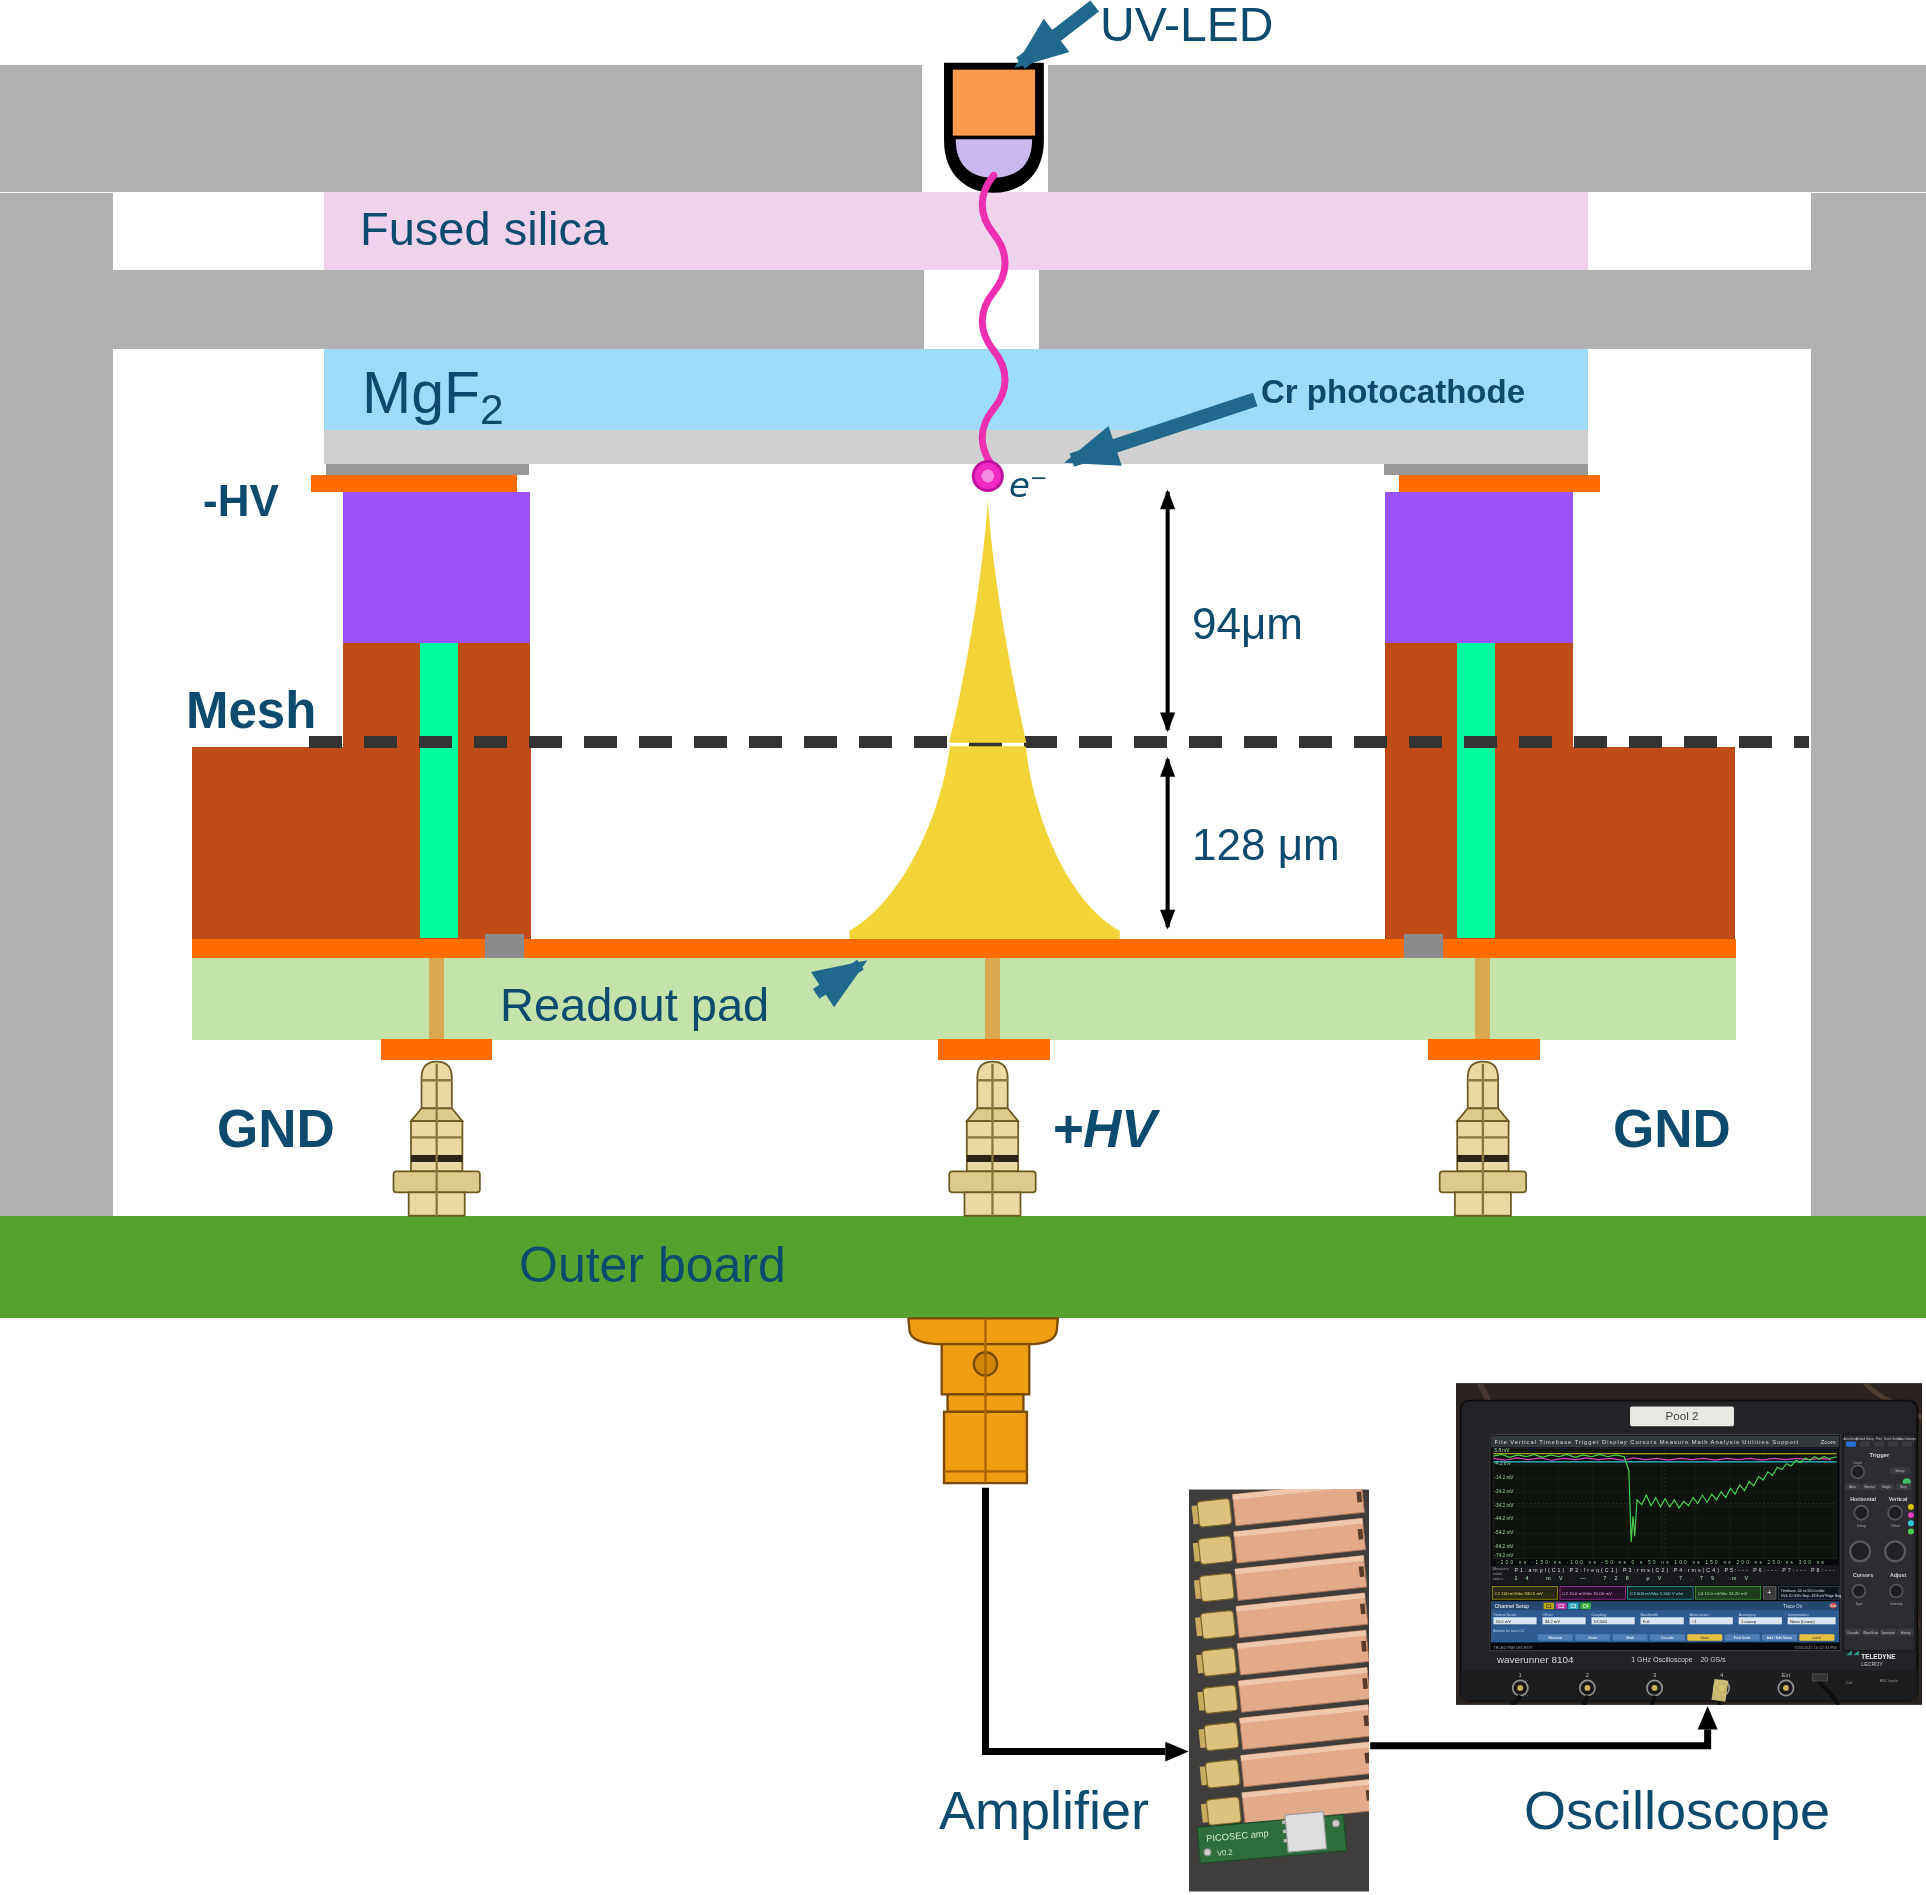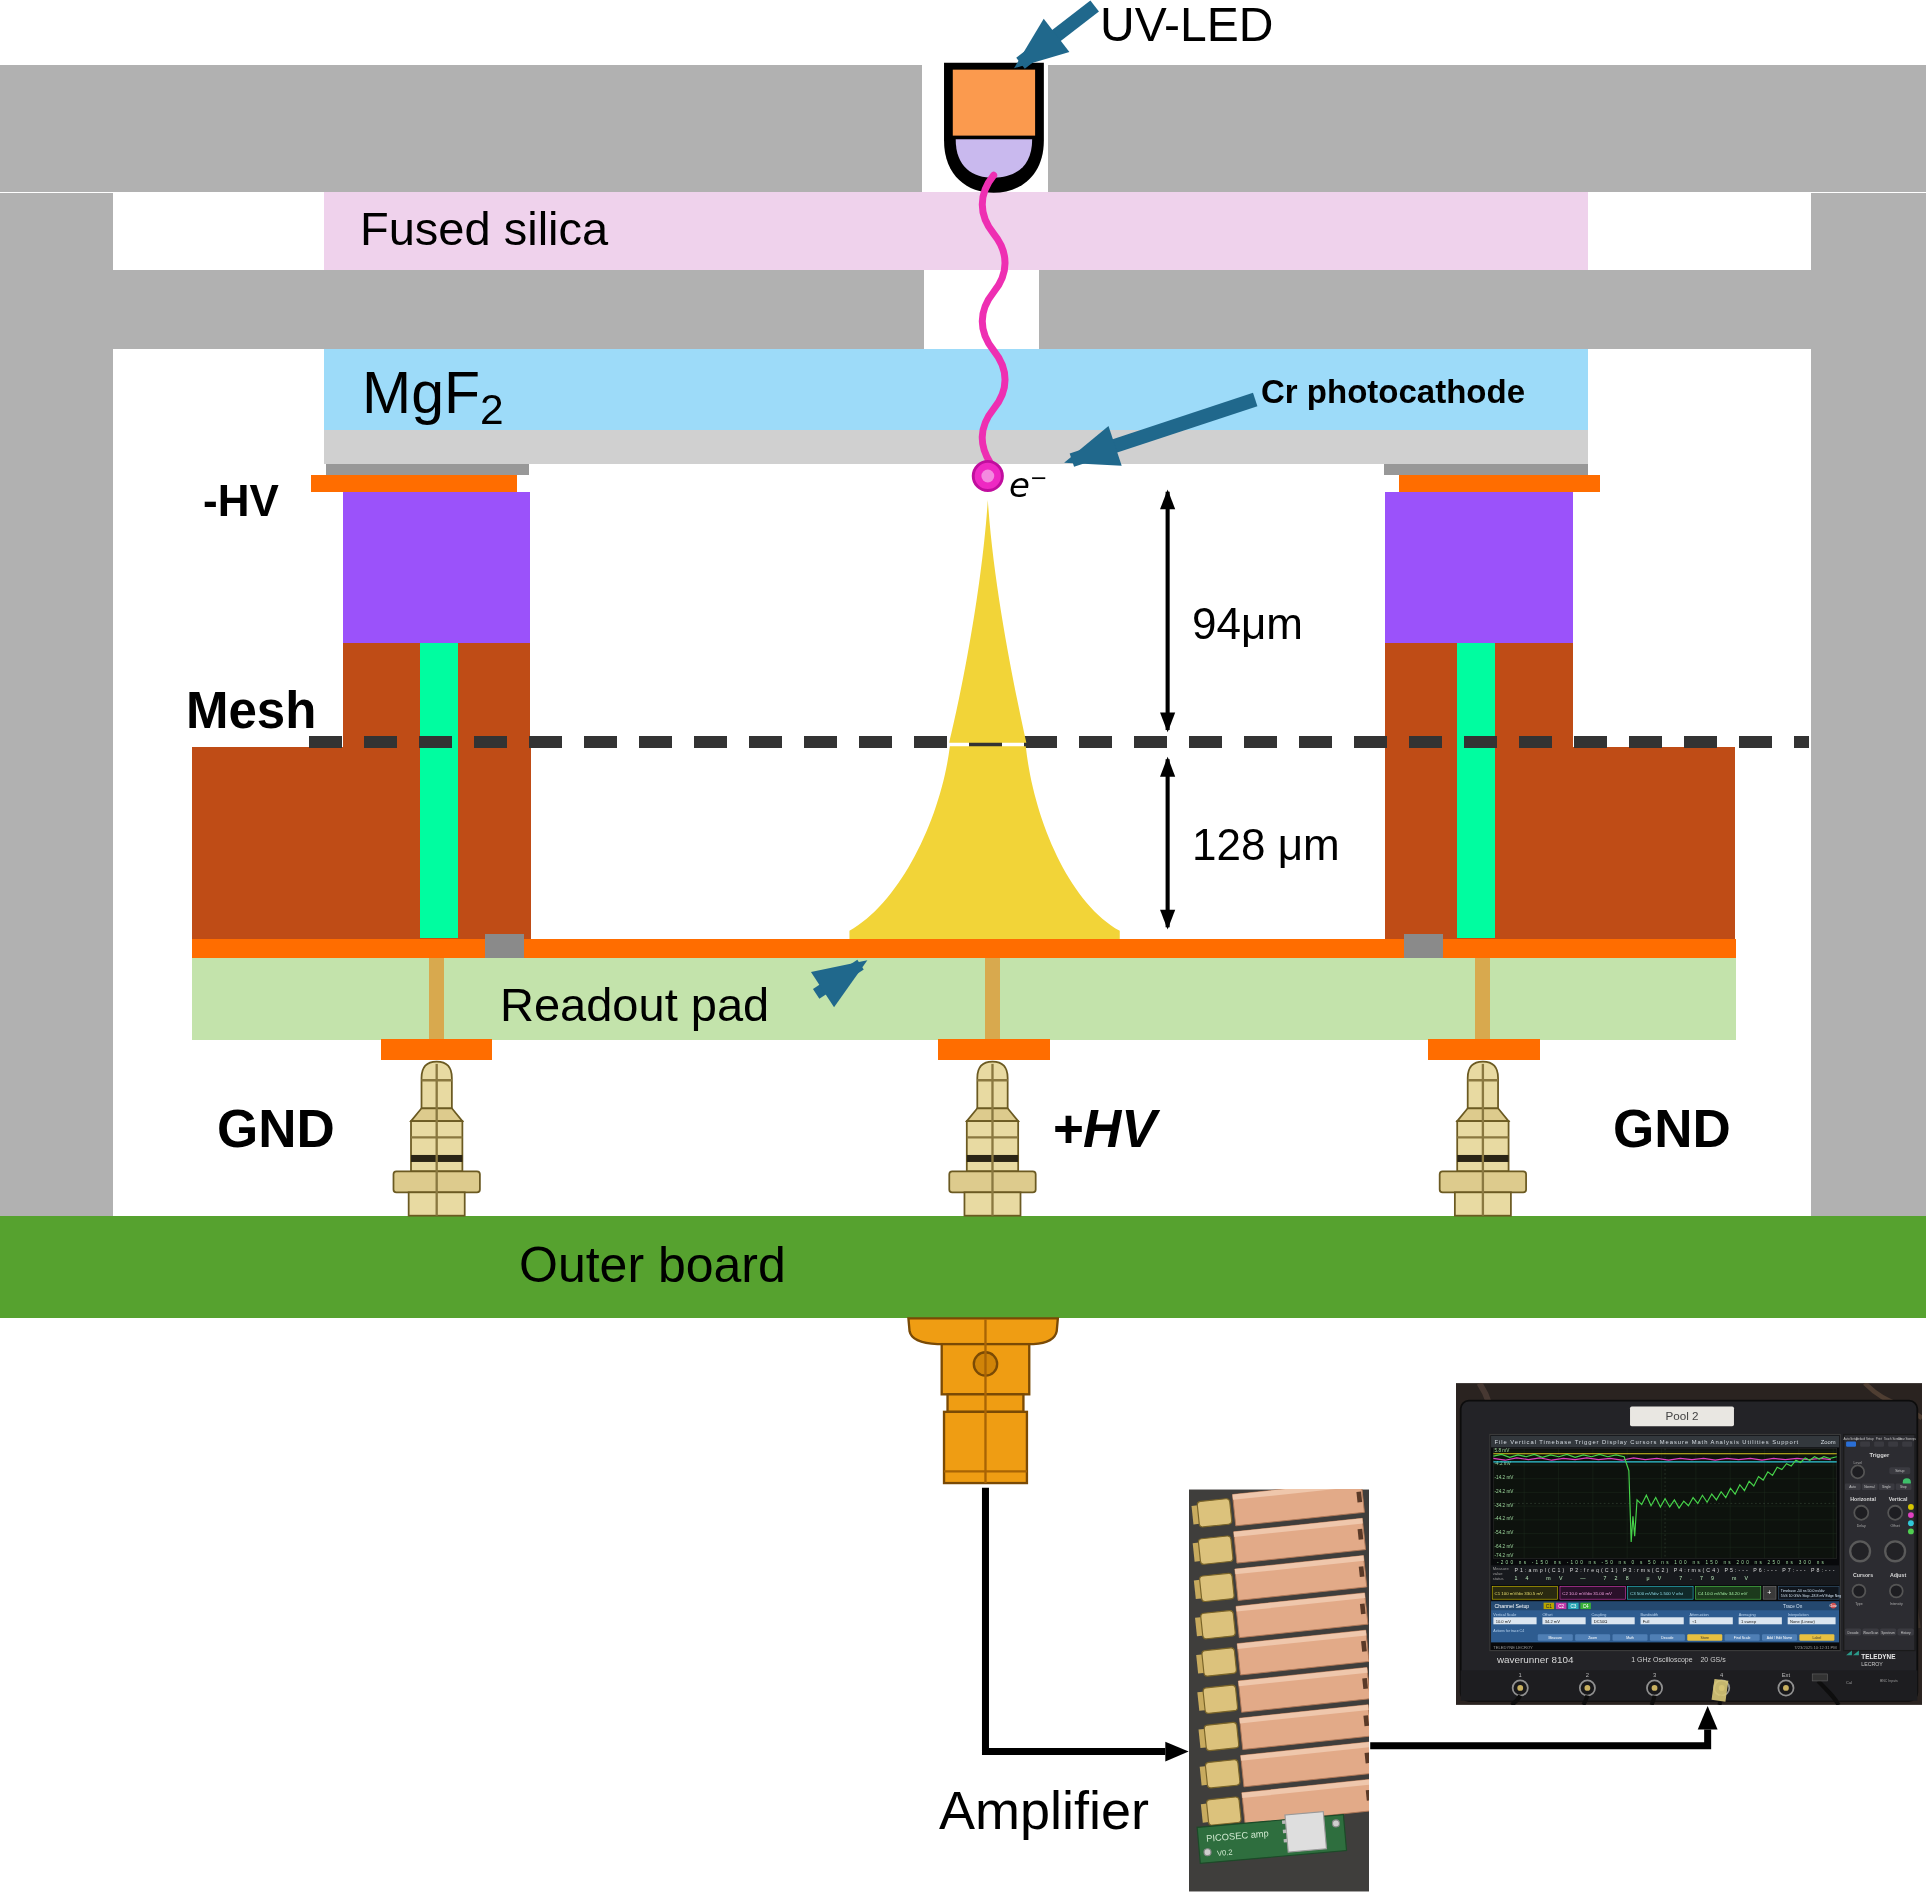--- a/index.html
+++ b/index.html
@@ -1,19 +1,19 @@
 <!DOCTYPE html>
 <html style="font-size:9.3px"><head>
 <meta charset="utf-8">
 <style>
   html,body{margin:0;padding:0;background:#fff;}
   body{font-family:"Liberation Sans",sans-serif;}
   #canvas{position:relative;width:1926px;height:1896px;background:#fff;overflow:hidden;}
   .abs{position:absolute;}
-  .lbl{position:absolute;color:#000000;white-space:nowrap;line-height:1.05;}
+  .lbl{position:absolute;color:#0c4a6e;white-space:nowrap;line-height:1.05;}
   .bold{font-weight:bold;}
   svg{display:block;}
   sub.mg{font-size:0.72em;vertical-align:-0.25em;}
 </style>
 </head>
 <body>
 
 <div id="canvas">
 
   <div class="abs" style="left:0;top:65px;width:922px;height:127px;background:#b1b1b1;"></div>
@@ -442,16 +442,17 @@
   <div class="lbl bold" style="left:203px;top:478px;font-size:44px;">-HV</div>
   <div class="lbl bold" style="left:186px;top:684px;font-size:51px;">Mesh</div>
   <div class="lbl" style="left:1192px;top:601px;font-size:44px;">94μm</div>
   <div class="lbl" style="left:1192px;top:822px;font-size:44px;">128 μm</div>
   <div class="lbl" style="left:500px;top:980px;font-size:47px;">Readout pad</div>
   <div class="lbl bold" style="left:217px;top:1101px;font-size:53px;">GND</div>
   <div class="lbl bold" style="left:1052px;top:1101px;font-size:53px;font-style:italic;">+HV</div>
   <div class="lbl bold" style="left:1613px;top:1101px;font-size:53px;">GND</div>
   <div class="lbl" style="left:519px;top:1239px;font-size:50px;">Outer board</div>
   <div class="lbl" style="left:939px;top:1782px;font-size:54px;">Amplifier</div>
+  <div class="lbl" style="left:1524px;top:1782px;font-size:54px;">Oscilloscope</div>
   <div class="lbl" style="left:1009px;top:467px;font-size:34px;font-style:italic;font-family:'DejaVu Sans',sans-serif;"><span>e</span><sup style="font-size:0.62em;">−</sup></div>
 
 </div>
 
 
 </body></html>

